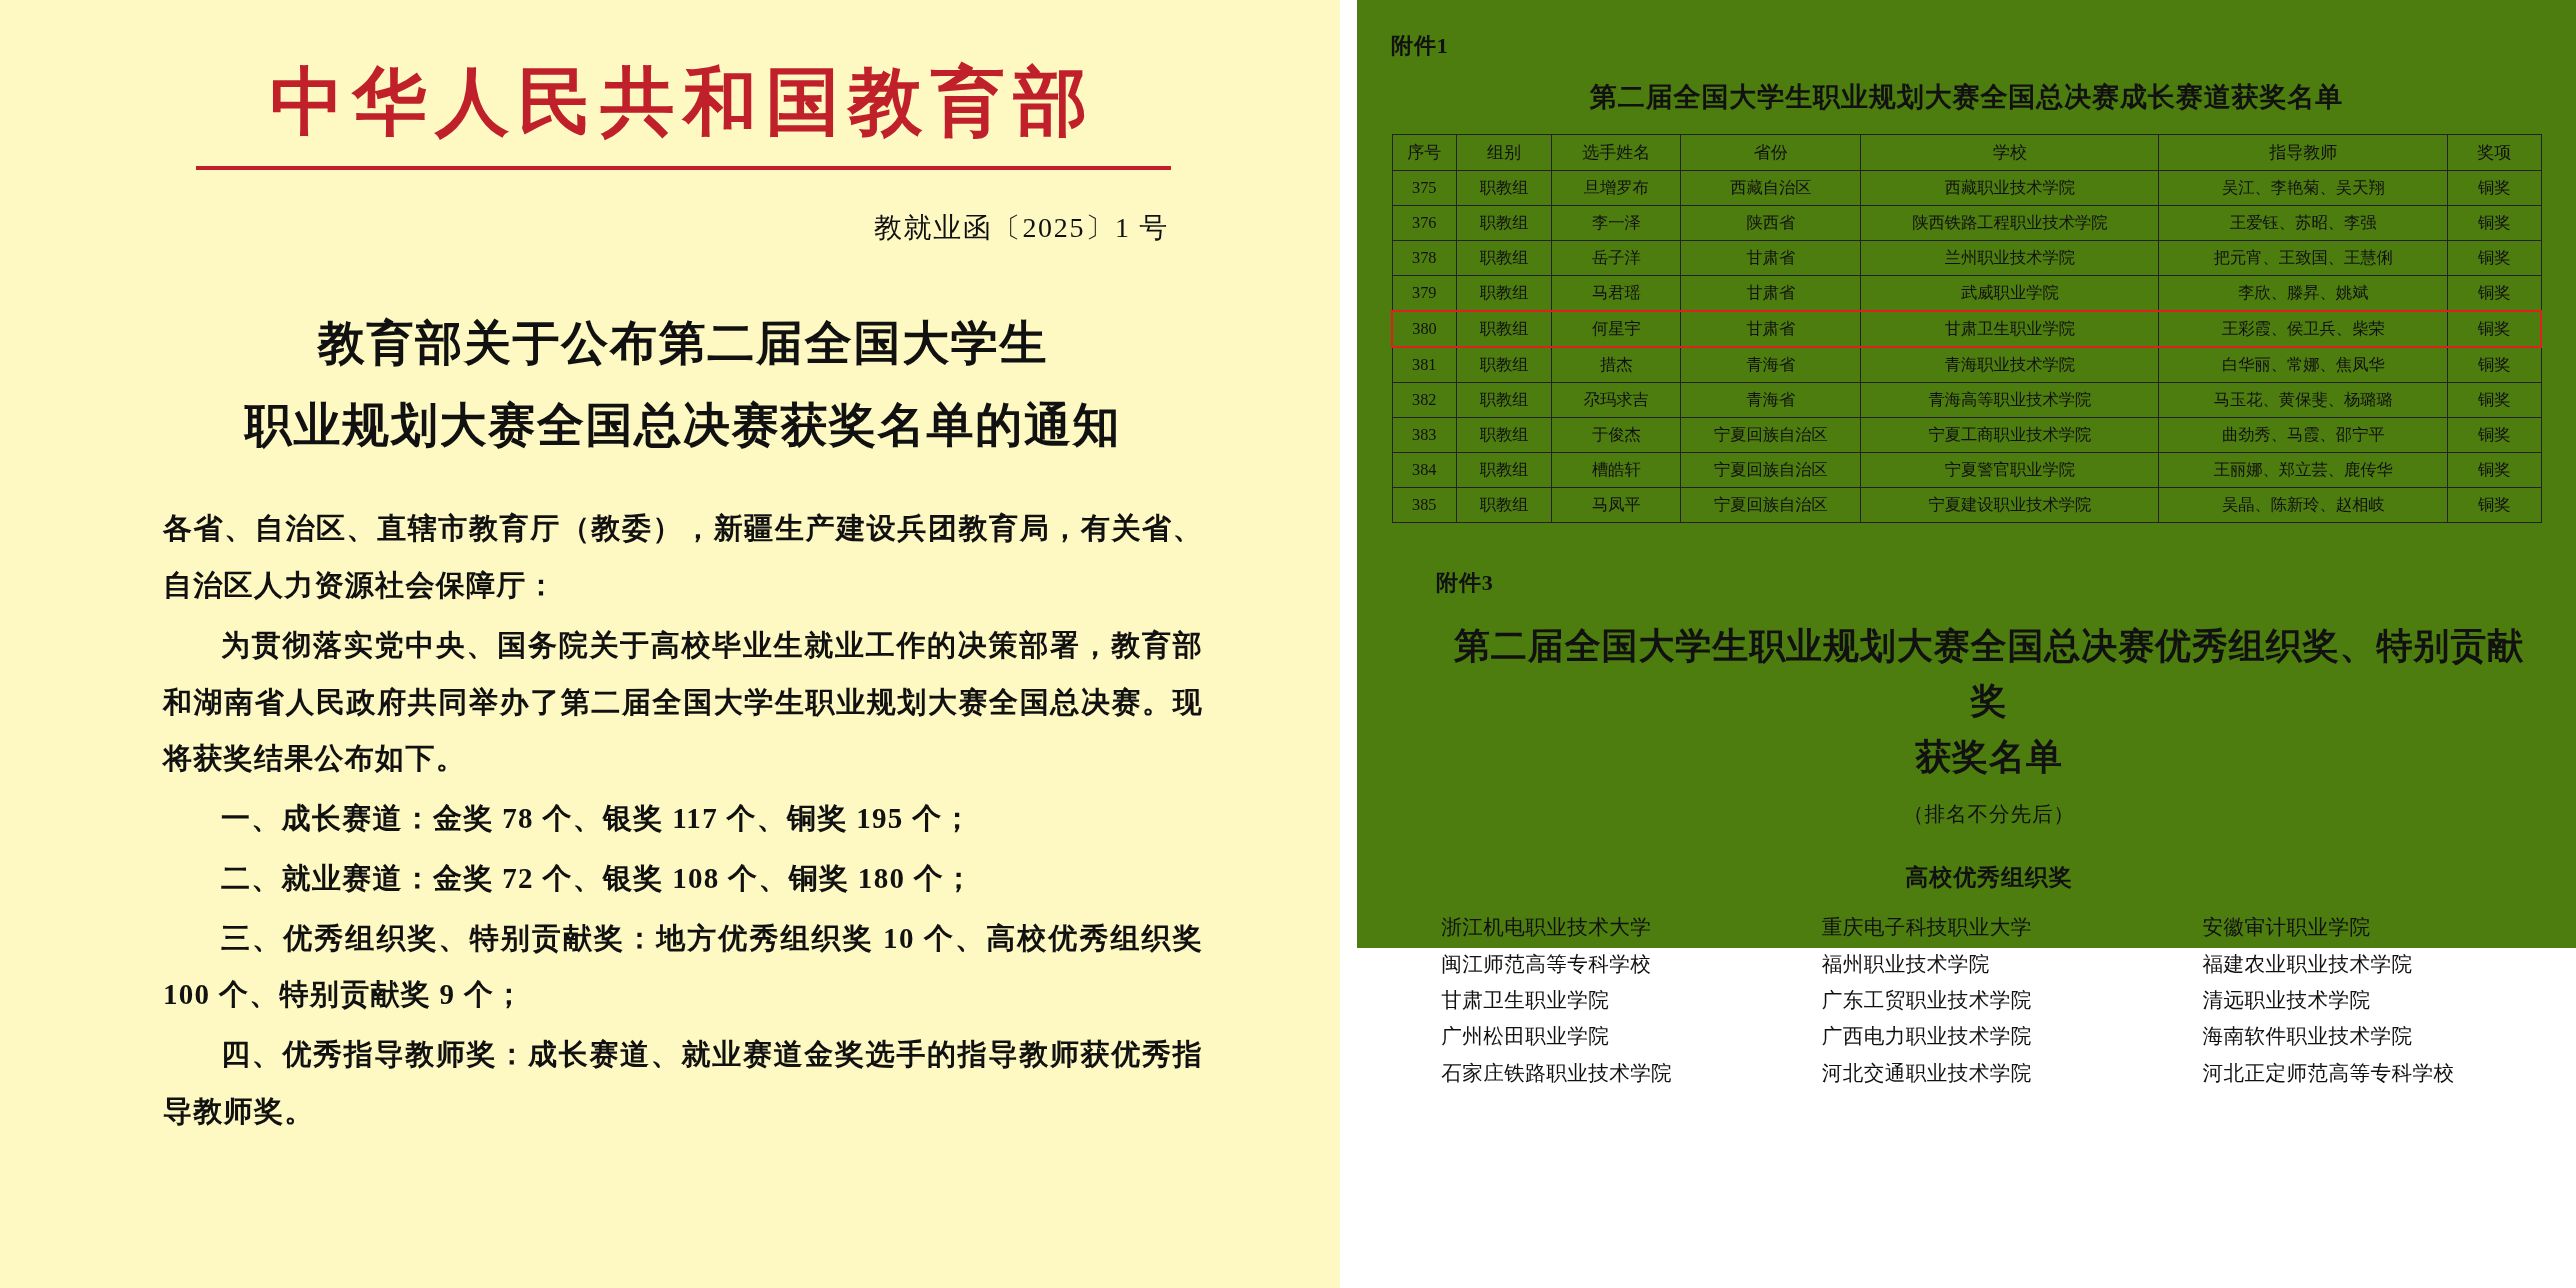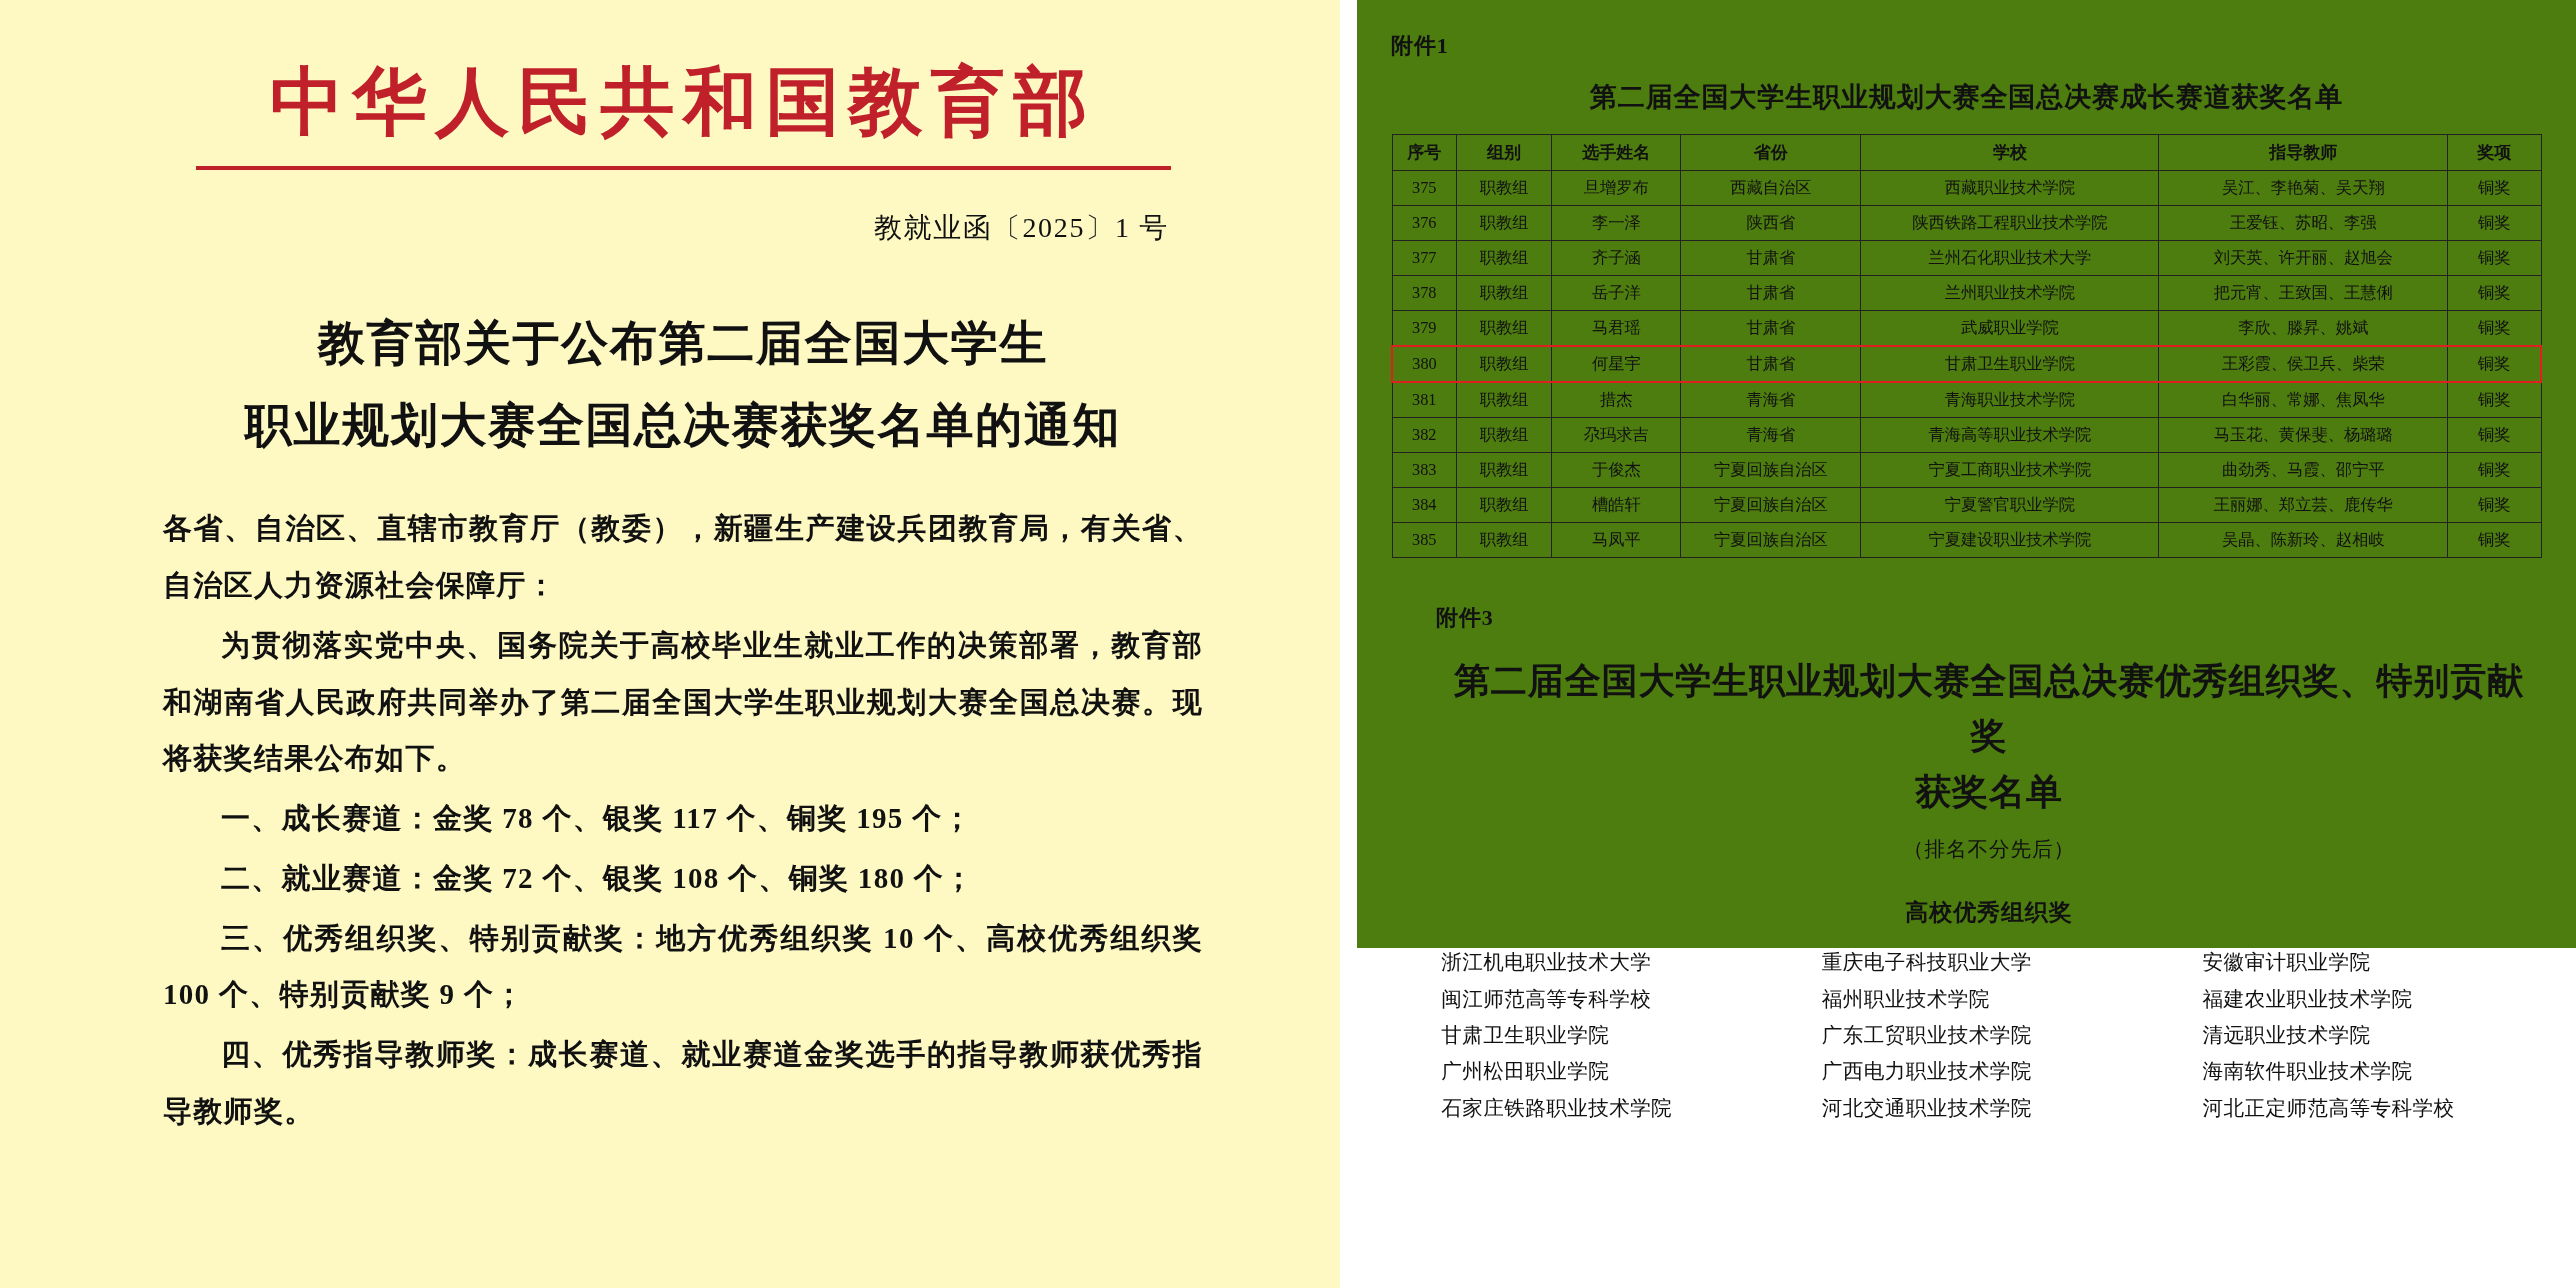--- a/index.html
+++ b/index.html
@@ -111,21 +111,21 @@
     font-family: "Liberation Serif", "DejaVu Serif", serif;
   }
   table.award-table th,
   table.award-table td {
     border: 1.3px solid #222;
     text-align: center;
     padding: 6px 1.7px;
     white-space: nowrap;
   }
   table.award-table th {
-    font-weight: bold;
+    font-weight: normal;
     font-size: 17px;
   }
   .col-seq { width: 62px; }
   .col-group { width: 94px; }
   .col-name { width: 129px; }
   .col-prov { width: 180px; }
   .col-school { width: 301px; }
   .col-teacher { width: 292px; }
   .col-award { width: 93px; }
 
@@ -228,29 +228,20 @@
           <td>吴江、李艳菊、吴天翔</td>
           <td>铜奖</td>
         </tr>
         <tr>
           <td>376</td>
           <td>职教组</td>
           <td>李一泽</td>
           <td>陕西省</td>
           <td>陕西铁路工程职业技术学院</td>
           <td>王爱钰、苏昭、李强</td>
-          <td>铜奖</td>
-        </tr>
-        <tr>
-          <td>377</td>
-          <td>职教组</td>
-          <td>齐子涵</td>
-          <td>甘肃省</td>
-          <td>兰州石化职业技术大学</td>
-          <td>刘天英、许开丽、赵旭会</td>
           <td>铜奖</td>
         </tr>
         <tr>
           <td>378</td>
           <td>职教组</td>
           <td>岳子洋</td>
           <td>甘肃省</td>
           <td>兰州职业技术学院</td>
           <td>把元宵、王致国、王慧俐</td>
           <td>铜奖</td>

